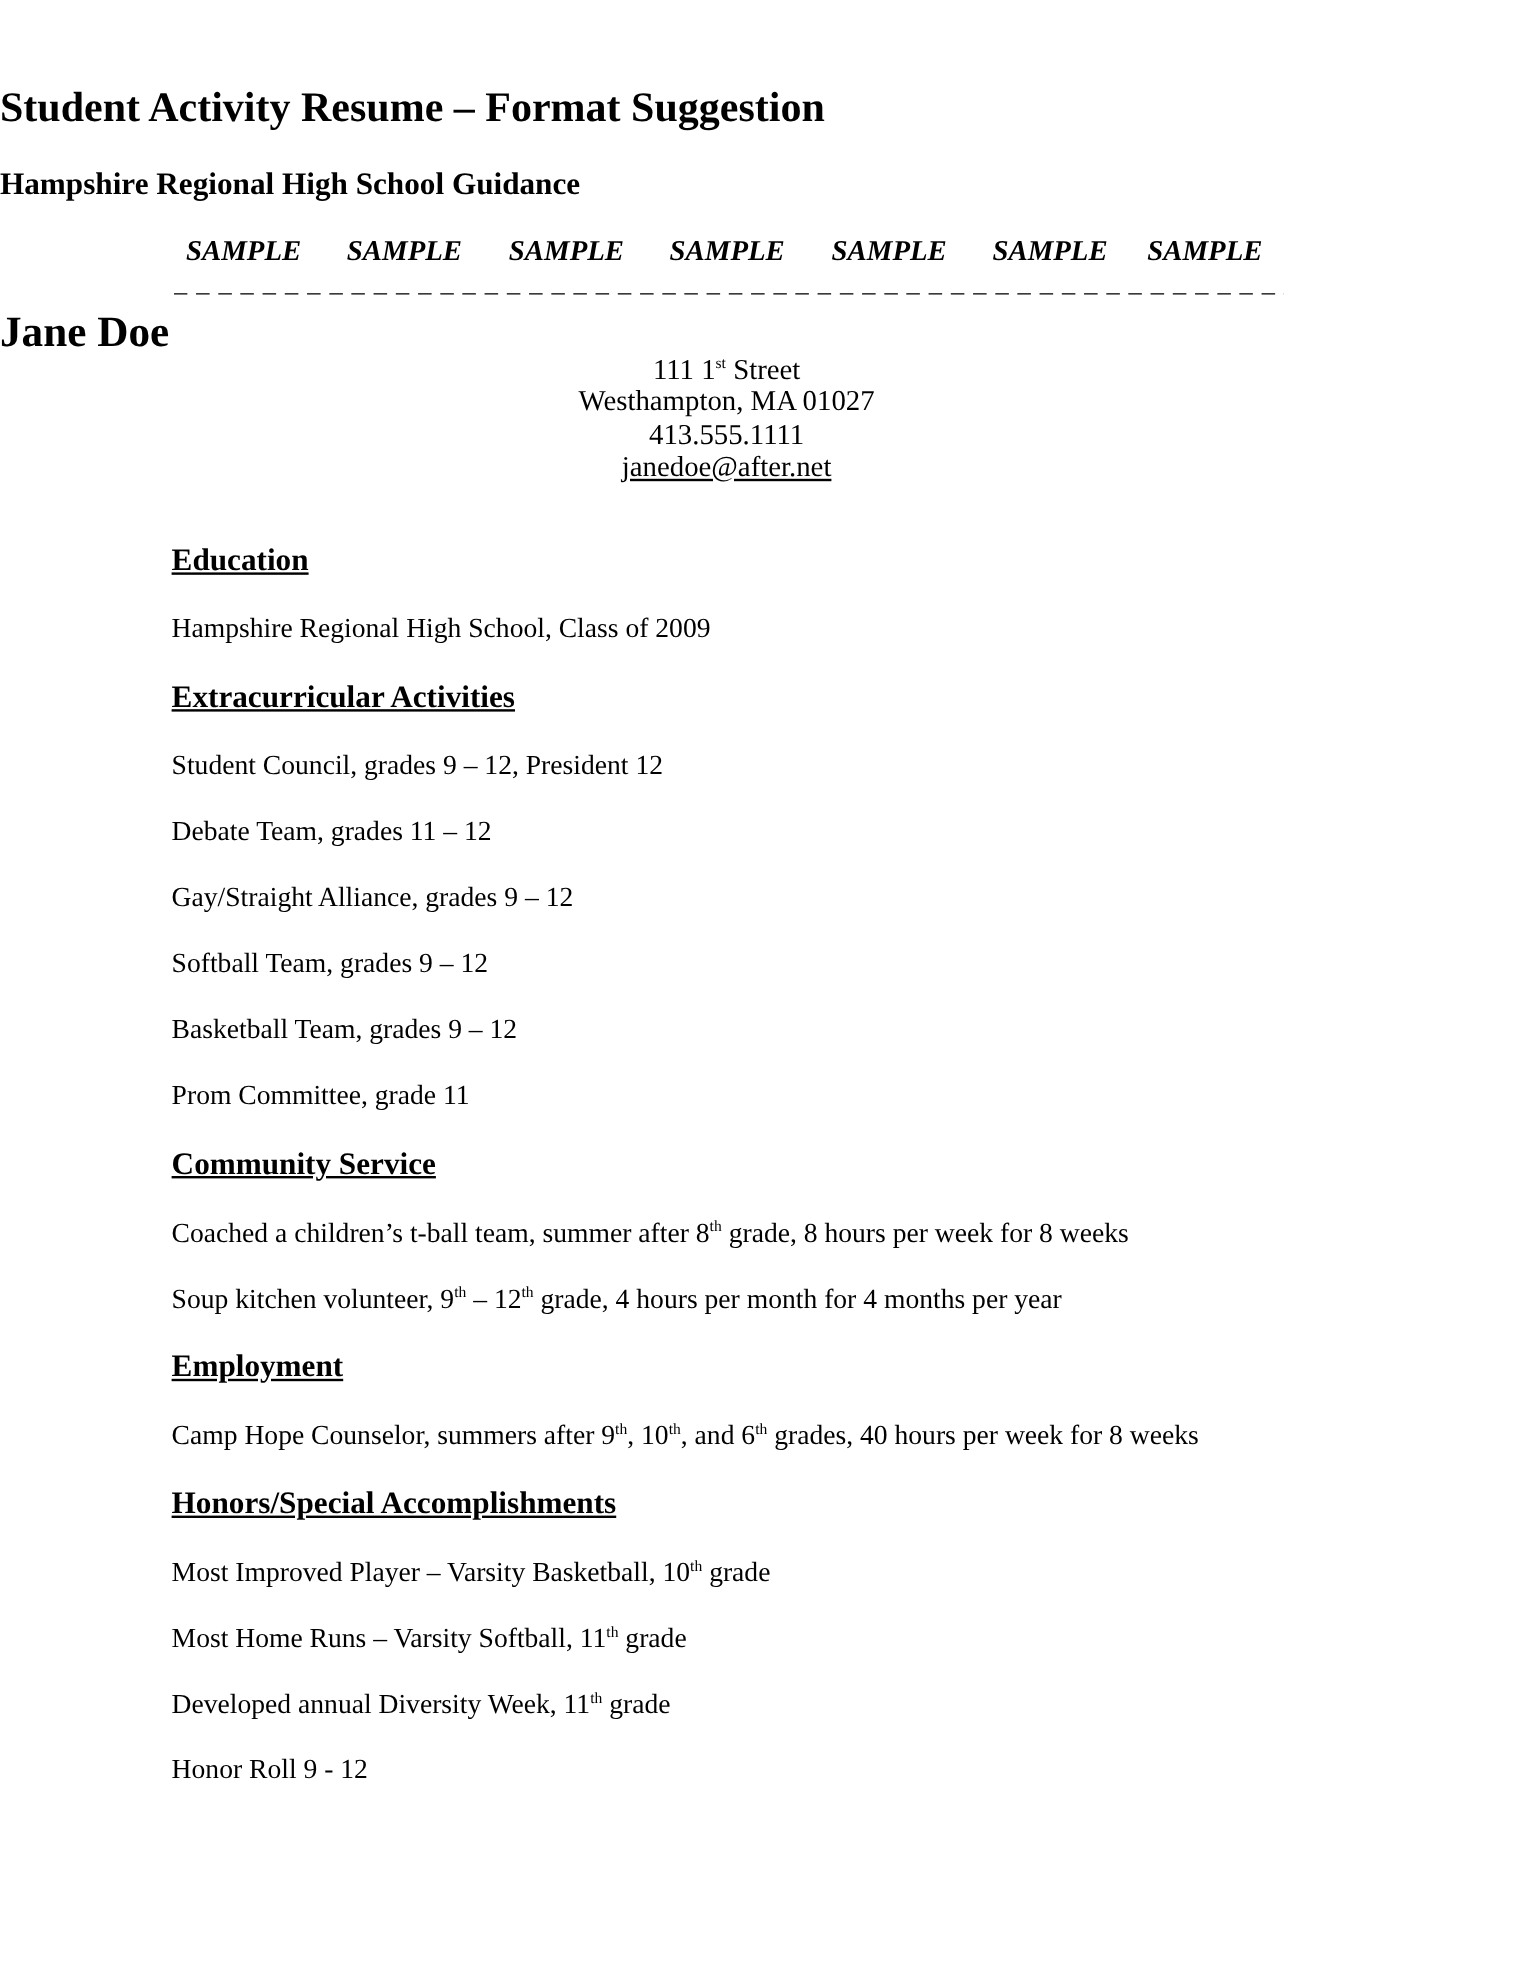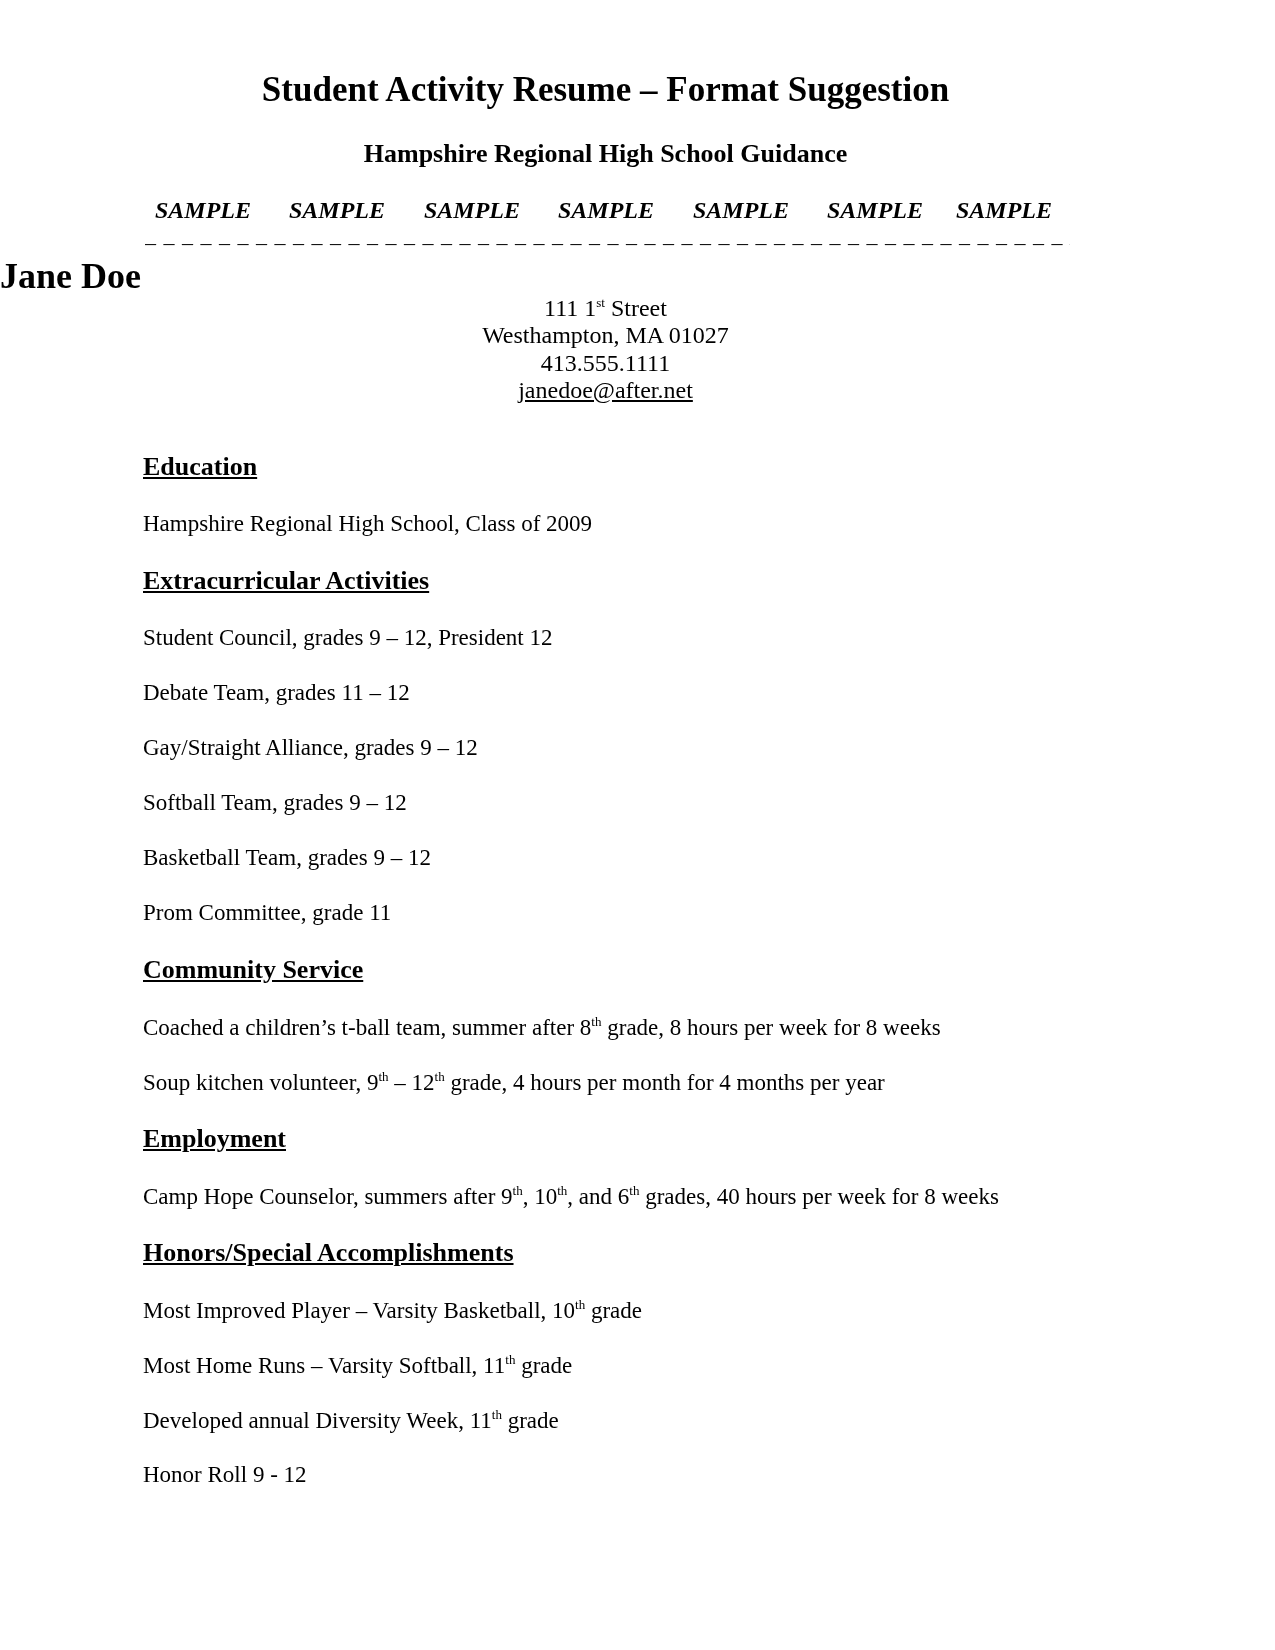--- a/index.html
+++ b/index.html
@@ -1,19 +1,19 @@
 <!DOCTYPE html>
 <html><head>
   <meta charset="utf-8">
   <style>
     html, body { margin:0; padding:0; background:#ffffff; }
     body { width:1275px; height:1650px; position:relative; font-family:"Liberation Serif", "DejaVu Serif", serif; color:#000; overflow:hidden; }
     .abs { position:absolute; white-space:nowrap; }
-    .title { left:0; width:1211px; text-align:center; top:70px; font-size:35px; font-weight:bold; }
-    .subtitle { left:0; width:1211px; text-align:center; top:139px; font-size:26px; font-weight:bold; }
+    .title { left:0; width:1211px; text-align:left; top:70px; font-size:35px; font-weight:bold; }
+    .subtitle { left:0; width:1211px; top:139px; font-size:26px; font-weight:bold; }
     .samples { top:197px; left:155px; font-size:24px; font-weight:bold; }
     .samples span { position:absolute; top:0;font-style:italic; }
     .dashes { top:230px; left:145px; width:925px; height:20px; overflow:hidden; font-size:22px; letter-spacing:1px; }
     .name { left:0; width:1211px; text-align:left; top:255px; font-size:36px; font-weight:bold; }
     .contact { left:0; width:1211px; text-align:center; font-size:24px; }
     .contact sup { font-size:13px; }
     .email { text-decoration:underline; }
     .heading { left:143px; font-size:26px; font-weight:bold; text-decoration:underline; }
     .item { left:143px; font-size:23px; }
     .item sup { font-size:13px; }

